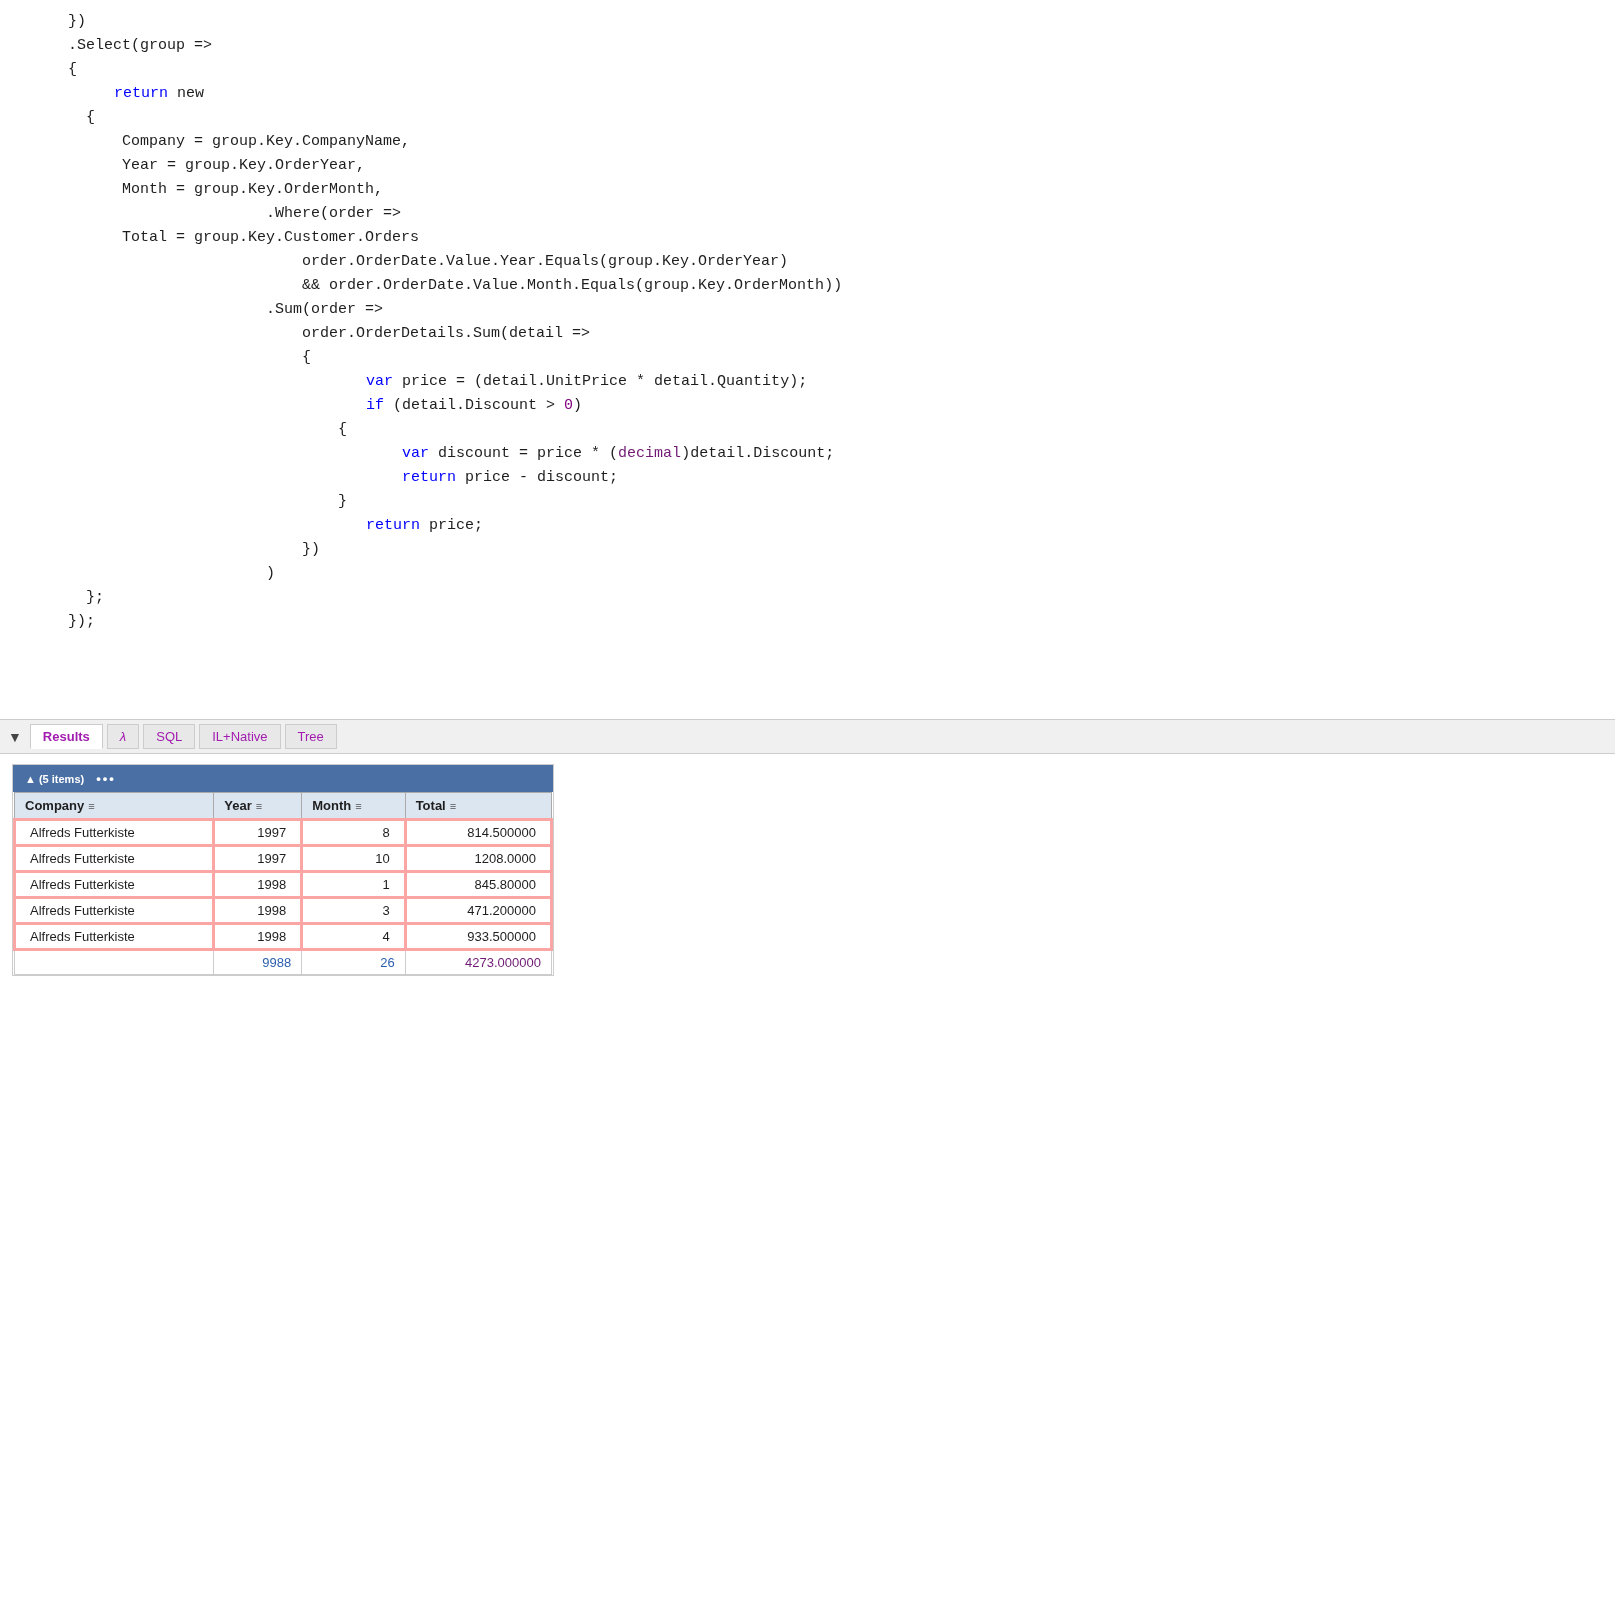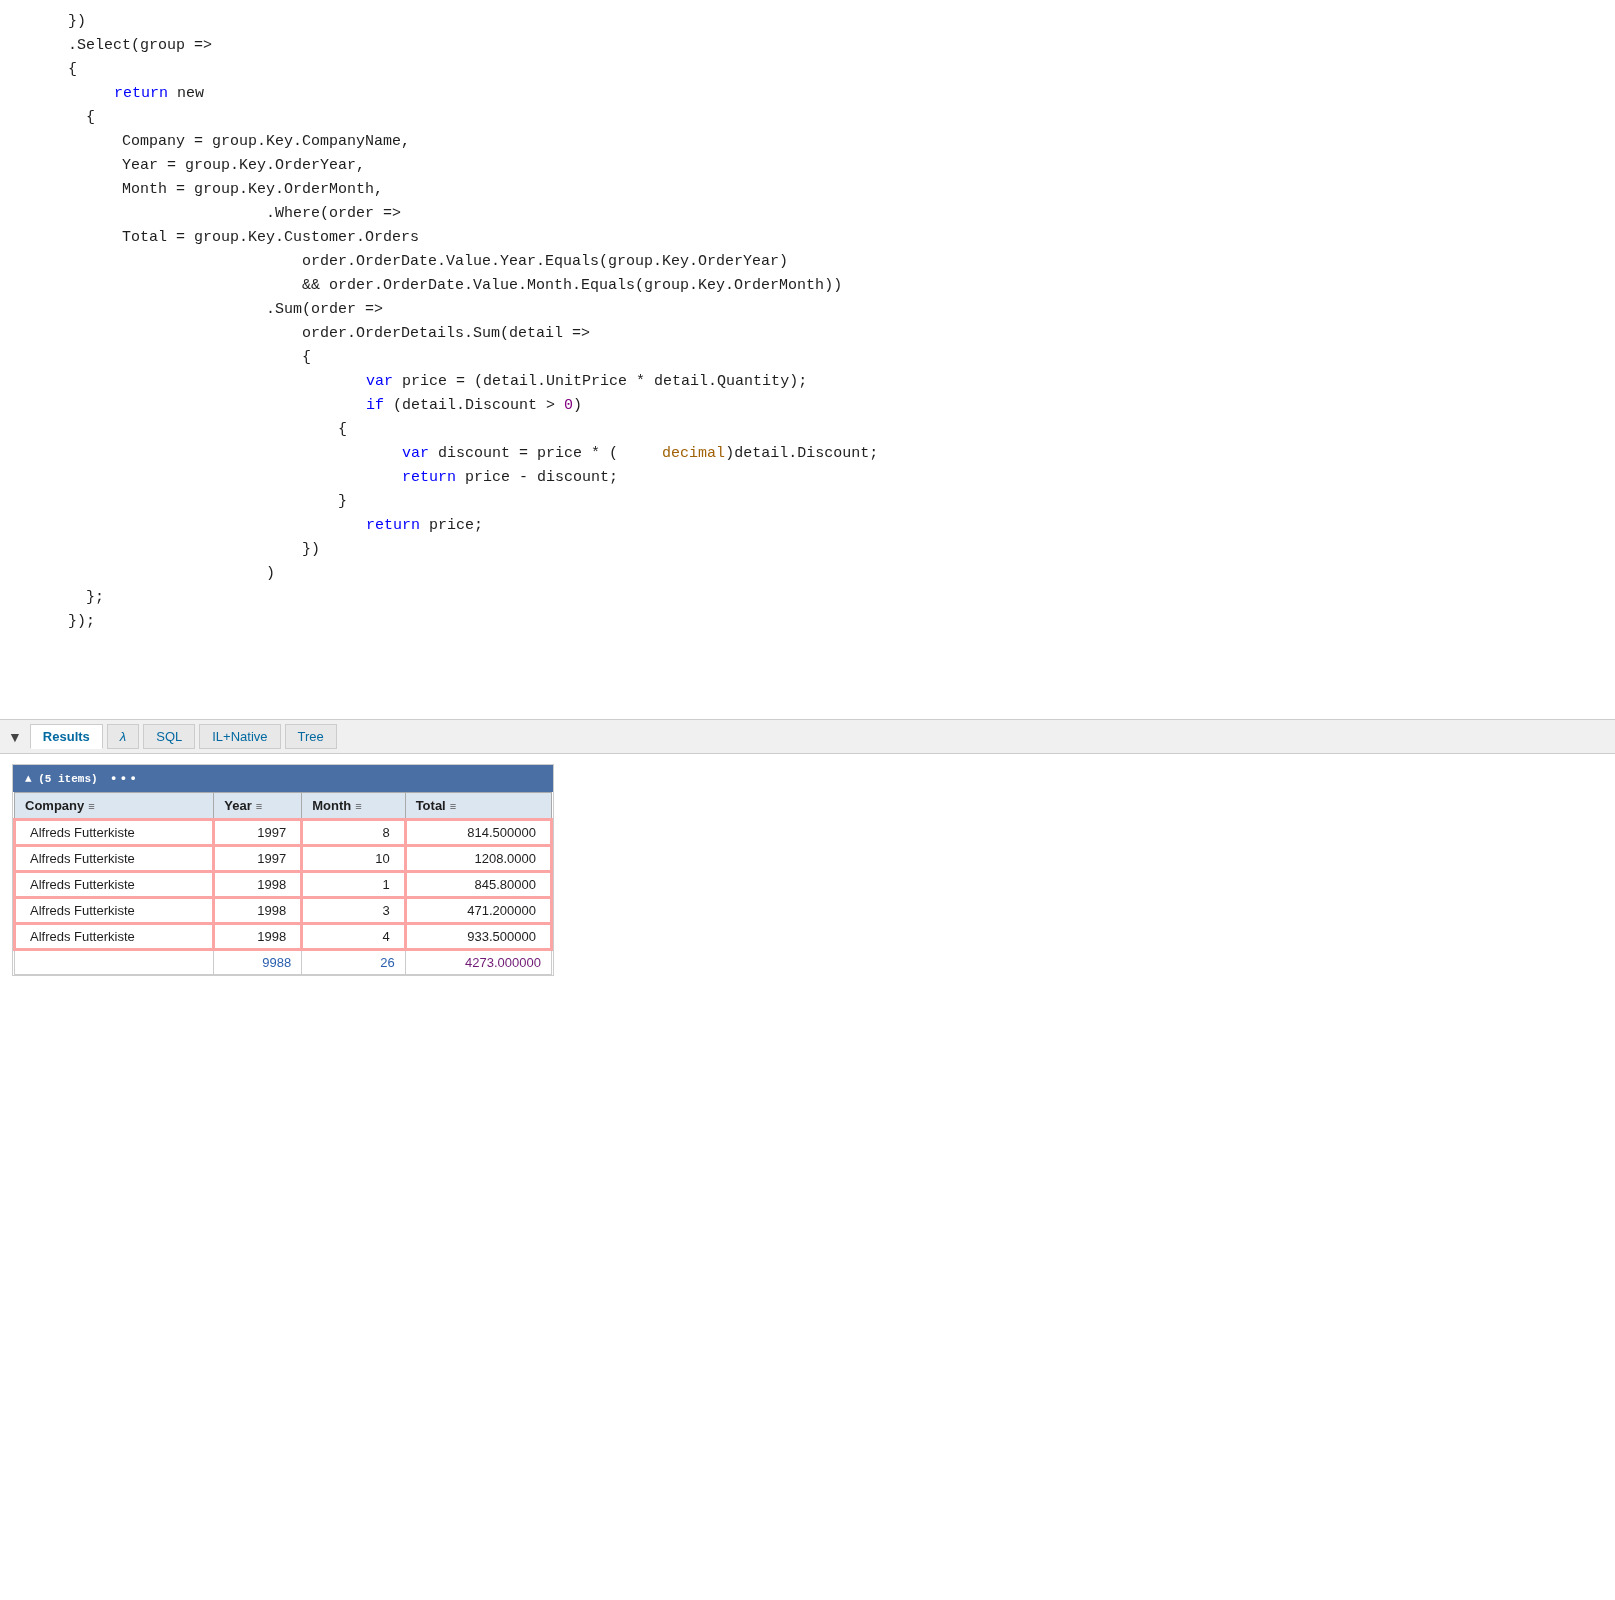--- a/index.html
+++ b/index.html
@@ -17,21 +17,21 @@
       min-height: 720px;
       border-bottom: 1px solid #cccccc;
     }
 
     .code-line {
       white-space: pre;
       display: block;
     }
 
     .kw { color: #0000ff; margin-left: 28px; }
-    .type { color: #a16207; margin-left: 44px; }
+    .type { color: #701a75; }
     .num { color: #800080; }
     .plain { color: #1e1e1e; }
 
     
     .results-tabs {
       display: flex;
       align-items: center;
       background: #f0f0f0;
       border-bottom: 1px solid #cccccc;
       padding: 4px 8px;
@@ -47,21 +47,21 @@
       margin-right: 4px;
     }
 
     .tab {
       padding: 4px 12px;
       border: 1px solid #cccccc;
       background: #e8e8e8;
       cursor: pointer;
       font-family: 'Segoe UI', sans-serif;
       font-size: 13px;
-      color: #0369a1;
+      color: #a21caf;
     }
 
     .tab.active {
       background: #ffffff;
       border-bottom: 1px solid #ffffff;
       font-weight: bold;
     }
 
     .tab-lambda { font-style: italic; }
 
@@ -76,21 +76,21 @@
       border: 1px solid #cccccc;
     }
 
     .results-header-row {
       background: #4a6fa5;
       color: #ffffff;
       padding: 6px 12px;
       display: flex;
       align-items: center;
       gap: 8px;
-      font-family: Liberation Mono, monospace;
+      font-family: Liberation Sans, sans-serif;
       font-size: 13px;
       font-weight: bold;
     }
 
     .results-header-row .expand-icon {
       font-size: 11px;
     }
 
     .results-header-row .dots {
       letter-spacing: 2px;

